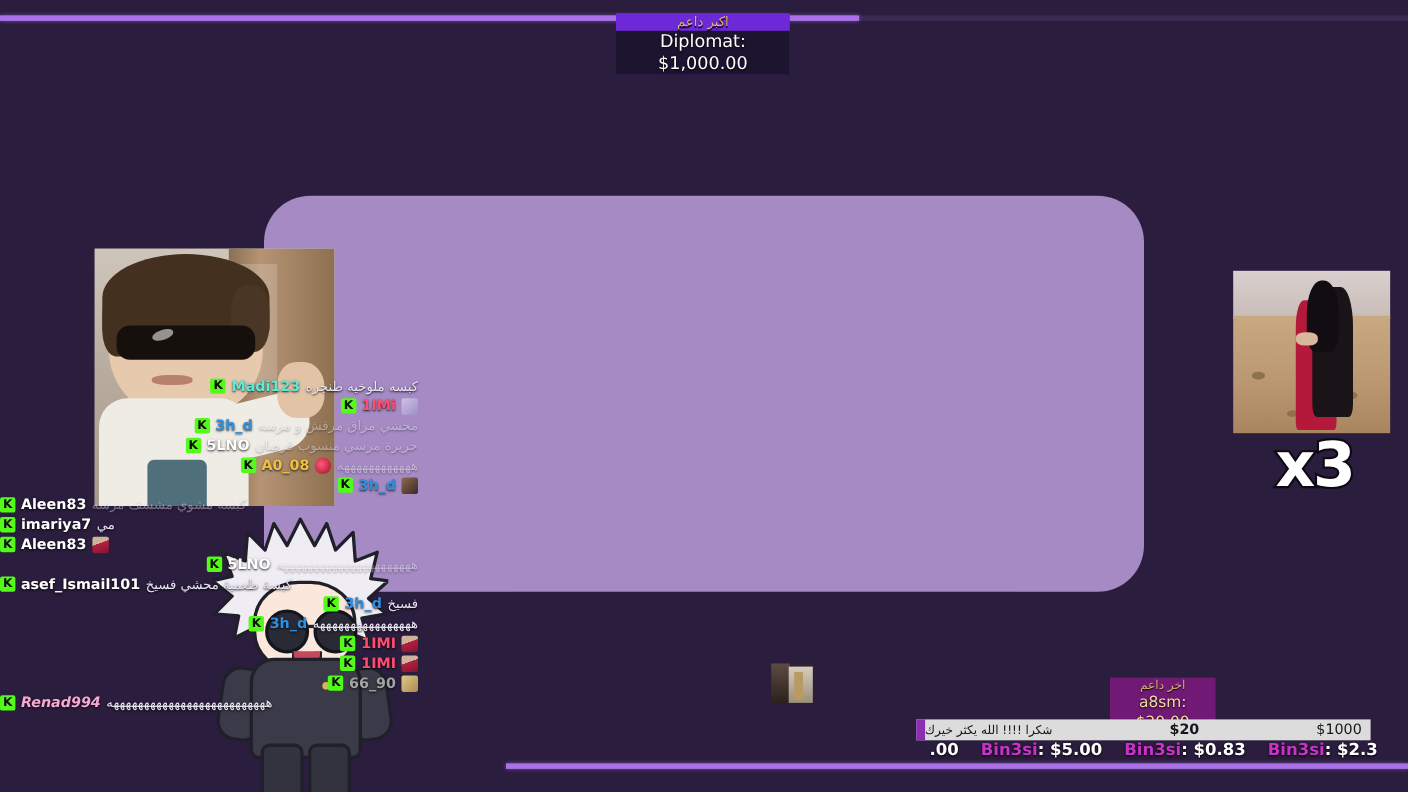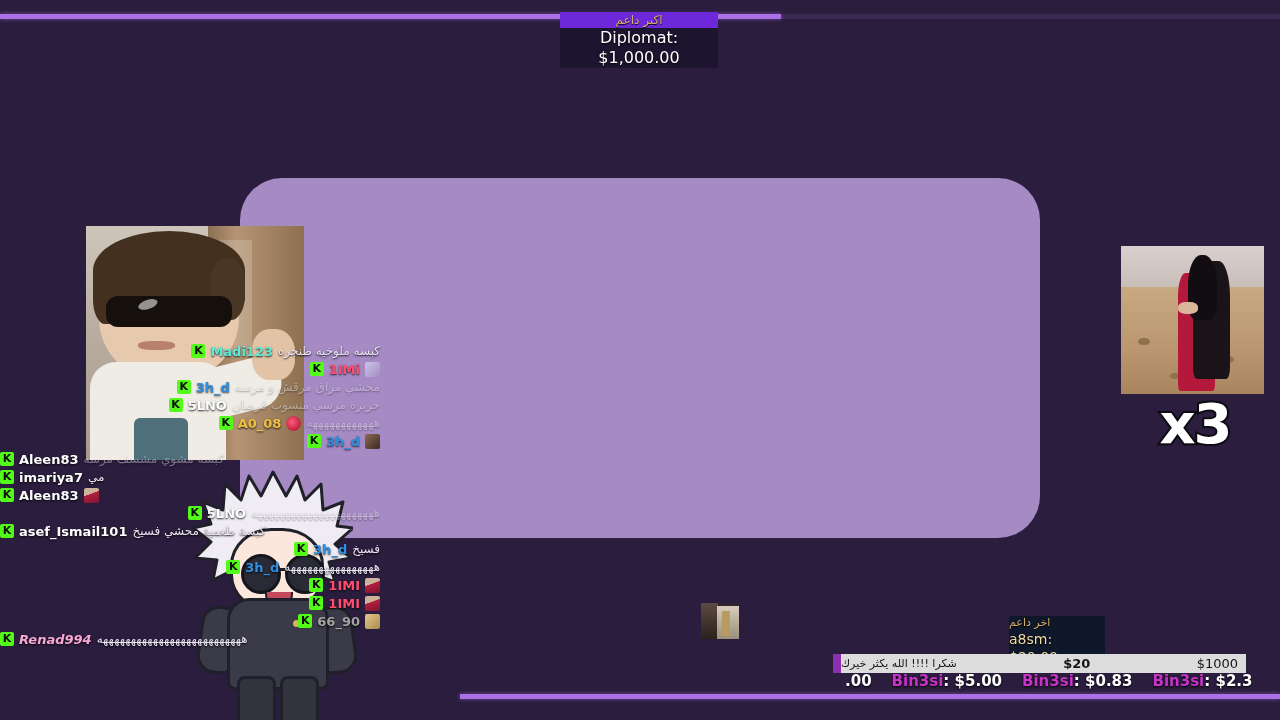--- a/index.html
+++ b/index.html
@@ -120,21 +120,21 @@
   .msg.fade{opacity:.42;}
   .emote{display:inline-block;width:15px;height:15px;vertical-align:middle;border-radius:2px;}
   .em-baby{background:linear-gradient(135deg,#cfc2e8,#9f8fc4);}
   .em-red{background:radial-gradient(circle at 40% 40%,#ff5a7a,#9e0d27);border-radius:50%;}
   .em-pic{background:linear-gradient(135deg,#8b6a52,#3b2a22);}
   .em-dress{background:linear-gradient(160deg,#cdb39a 40%,#b3203f 41%,#7d1630);}
   .em-gold{background:linear-gradient(135deg,#e3c98b,#a98b4b);}
   .chat-row.ralign{justify-content:flex-end;padding-right:0;}
 
   
-  .last-sup{position:absolute;left:1009px;top:616px;width:96px;text-align:left;background:#0f172a;}
+  .last-sup{position:absolute;left:1009px;top:616px;width:96px;text-align:center;background:#701a75;}
   .last-sup .ttl{color:#d8b26a;font-size:11px;line-height:14px;direction:rtl;text-shadow:0 1px 1px #000;}
   .last-sup .val{color:#f2d9a0;font-size:14px;line-height:18px;text-shadow:0 1px 2px #000;}
 
   .goal-bar{position:absolute;left:833px;top:654px;width:413px;height:19px;background:#dcdcdc;
       display:flex;align-items:center;}
   .goal-bar .gb-fill{position:absolute;left:0;top:0;width:10px;height:19px;background:#8b2fb0;}
   .gb-left{position:relative;z-index:2;flex:0 0 auto;padding-left:8px;font-size:11px;color:#15151c;
       direction:rtl;}
   .gb-mid{position:relative;z-index:2;flex:1 1 auto;text-align:center;font-size:13px;color:#15151c;font-weight:bold;}
   .gb-right{position:relative;z-index:2;flex:0 0 auto;padding-right:8px;font-size:13px;color:#15151c;}

